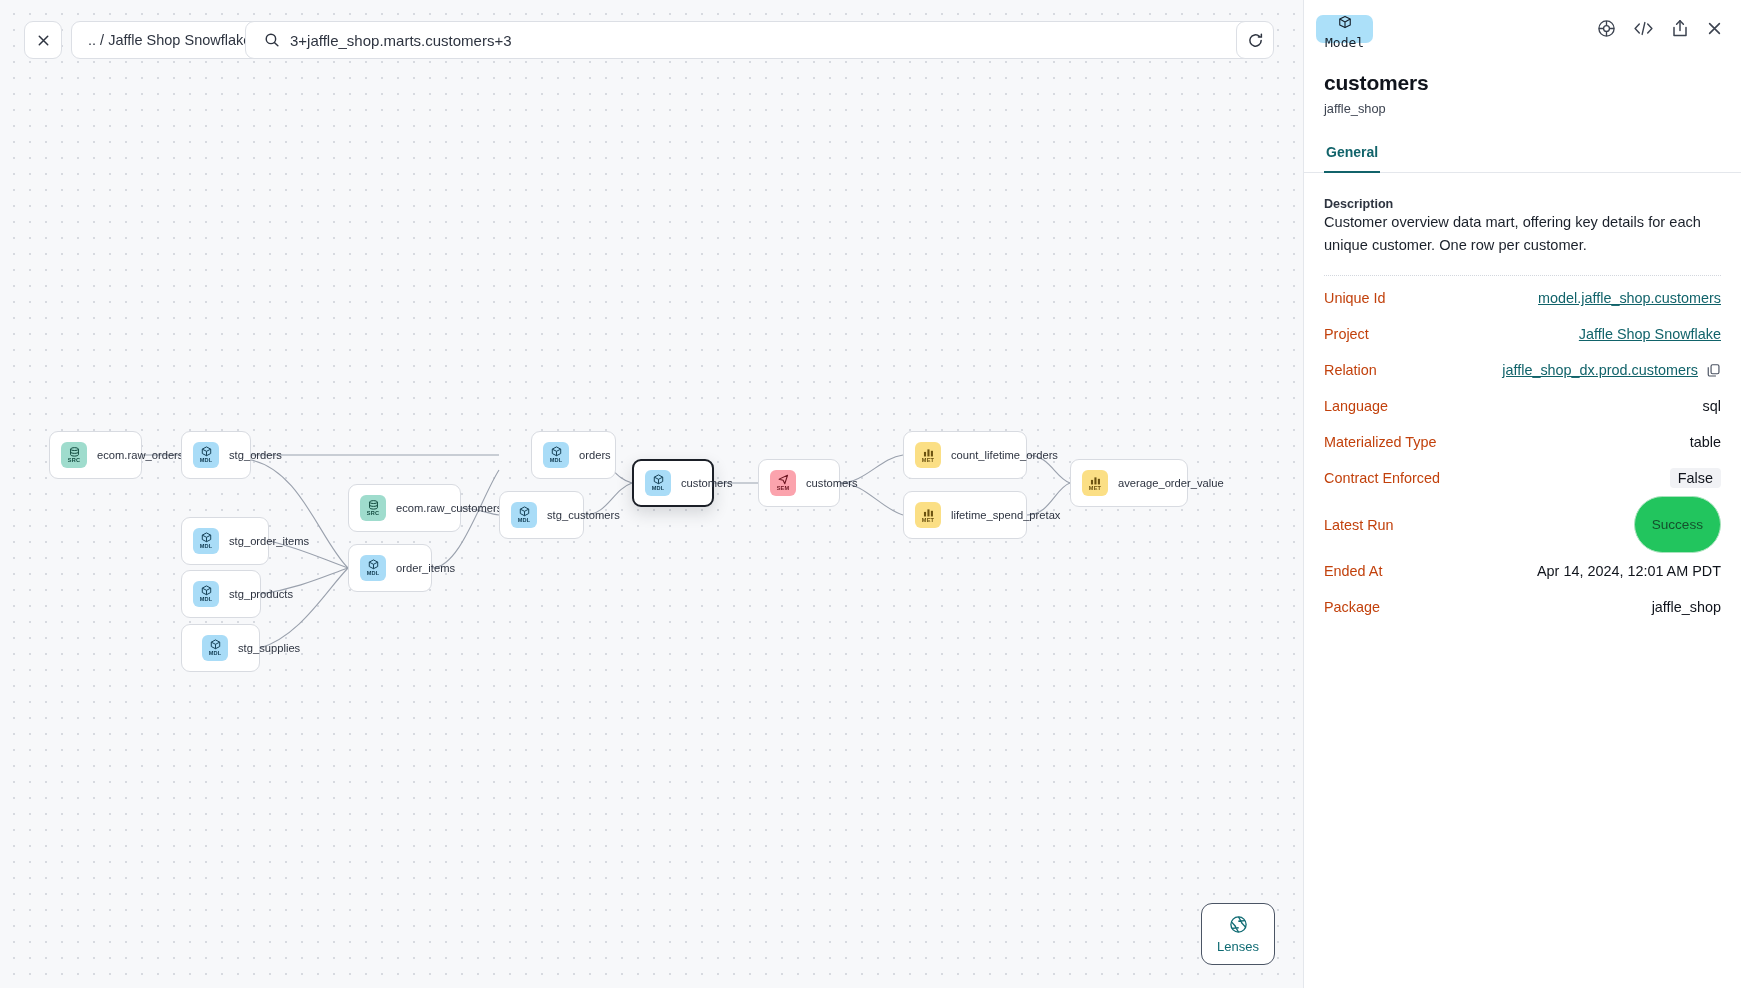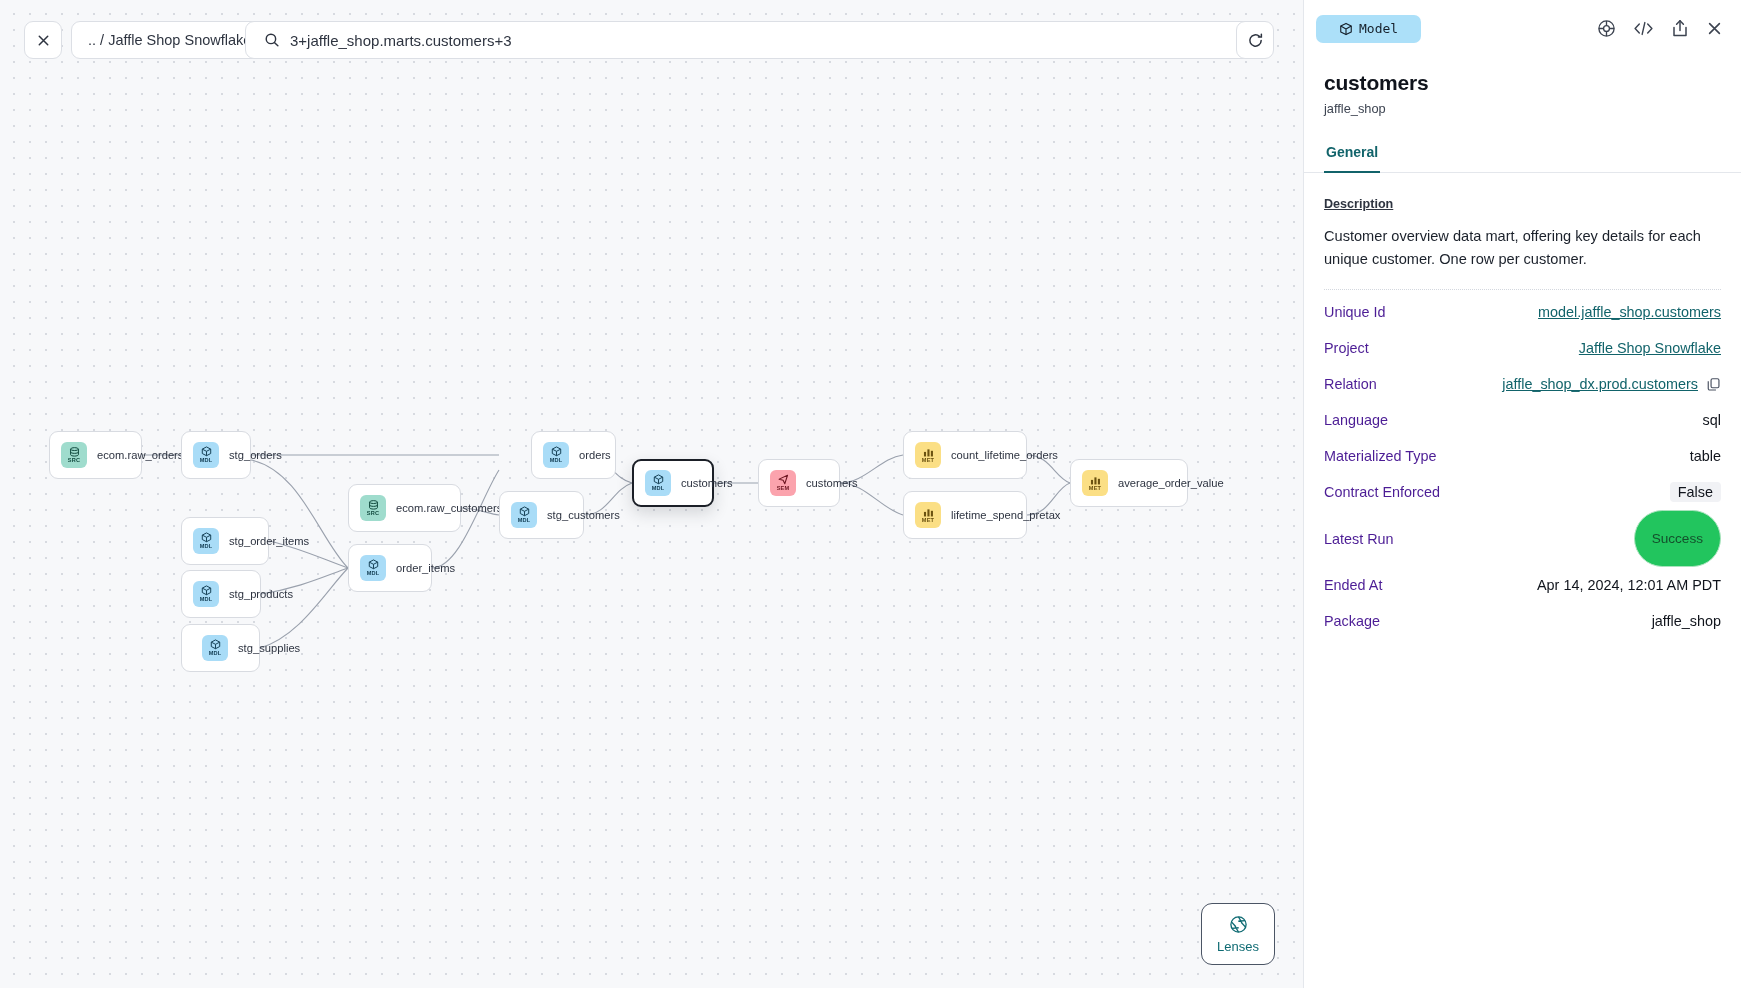--- a/index.html
+++ b/index.html
@@ -95,23 +95,23 @@
     background: #ffffff;
     border-left: 1px solid #e4e7ec;
     display: flex; flex-direction: column;
   }
   #panel-top {
     height: 57px; flex: 0 0 auto;
     display: flex; align-items: center; padding: 0 18px 0 12px;
   }
   #type-badge {
     background: #ace0f9; color: #16202b;
-    border-radius: 7px; height: 28px; padding: 0 23px;
+    border-radius: 7px; height: 28px; padding: 0 9px;
     display: inline-flex; align-items: center; gap: 6px;
-    font-family: "DejaVu Sans Mono", monospace; font-size: 13px;
+    font-family: "DejaVu Sans Mono", monospace; font-size: 13px; flex-direction: column;
   }
   #panel-actions { margin-left: auto; display: flex; align-items: center; gap: 17px; color: #3c4350; }
   .panel-action { display: inline-flex; }
 
   #panel-heading { padding: 14px 20px 0 20px; }
   #entity-title { font-size: 21px; font-weight: 700; color: #10141c; letter-spacing: -.2px; }
   #entity-subtitle { font-size: 12.8px; color: #3c4350; margin-top: 6px; }
 
   #tabs {
     margin-top: 22px; padding: 0 20px;
@@ -119,29 +119,29 @@
     display: flex; gap: 22px;
   }
   .tab {
     font-size: 14px; color: #5a6374;
     padding: 6px 2px 11px 2px;
     border-bottom: 2px solid transparent; margin-bottom: -1px;
   }
   .tab.active { color: #11636a; font-weight: 600; border-bottom-color: #11636a; }
 
   #panel-body { padding: 24px 20px 0 20px; overflow: hidden; }
-  #desc-label { font-size: 12.6px; font-weight: 700; color: #2e3440; text-decoration: underline; }
-  #desc-text { margin-top: 14px; font-size: 14.6px; line-height: 1.55; color: #1b212b; }
+  #desc-label { font-size: 12.6px; font-weight: 700; color: #2e3440; }
+  #desc-text { font-size: 14.6px; line-height: 1.55; color: #1b212b; }
   #desc-divider { margin: 19px 0 4px 0; border-top: 1px dotted #d3d7de; }
 
   .meta-row {
     display: flex; align-items: center; justify-content: space-between;
     min-height: 36px; gap: 12px;
   }
-  .meta-key { font-size: 14.4px; color: #4c1d95; white-space: nowrap; }
+  .meta-key { font-size: 14.4px; color: #c2410c; white-space: nowrap; }
   .meta-val {
     font-size: 14.4px; color: #10141c; text-align: center;
     display: flex; align-items: center; gap: 8px; justify-content: flex-end;
   }
   .meta-val.link { color: #11636a; text-decoration: underline; }
   .chip-gray { background: #f1f2f5; border-radius: 4px; padding: 2px 8px; }
   .chip-success {
     background: #22c55e; color: #14502c;
     border: 1px solid #a9e3bd;
     border-radius: 999px; padding: 20px 17px; font-size: 13.6px;

